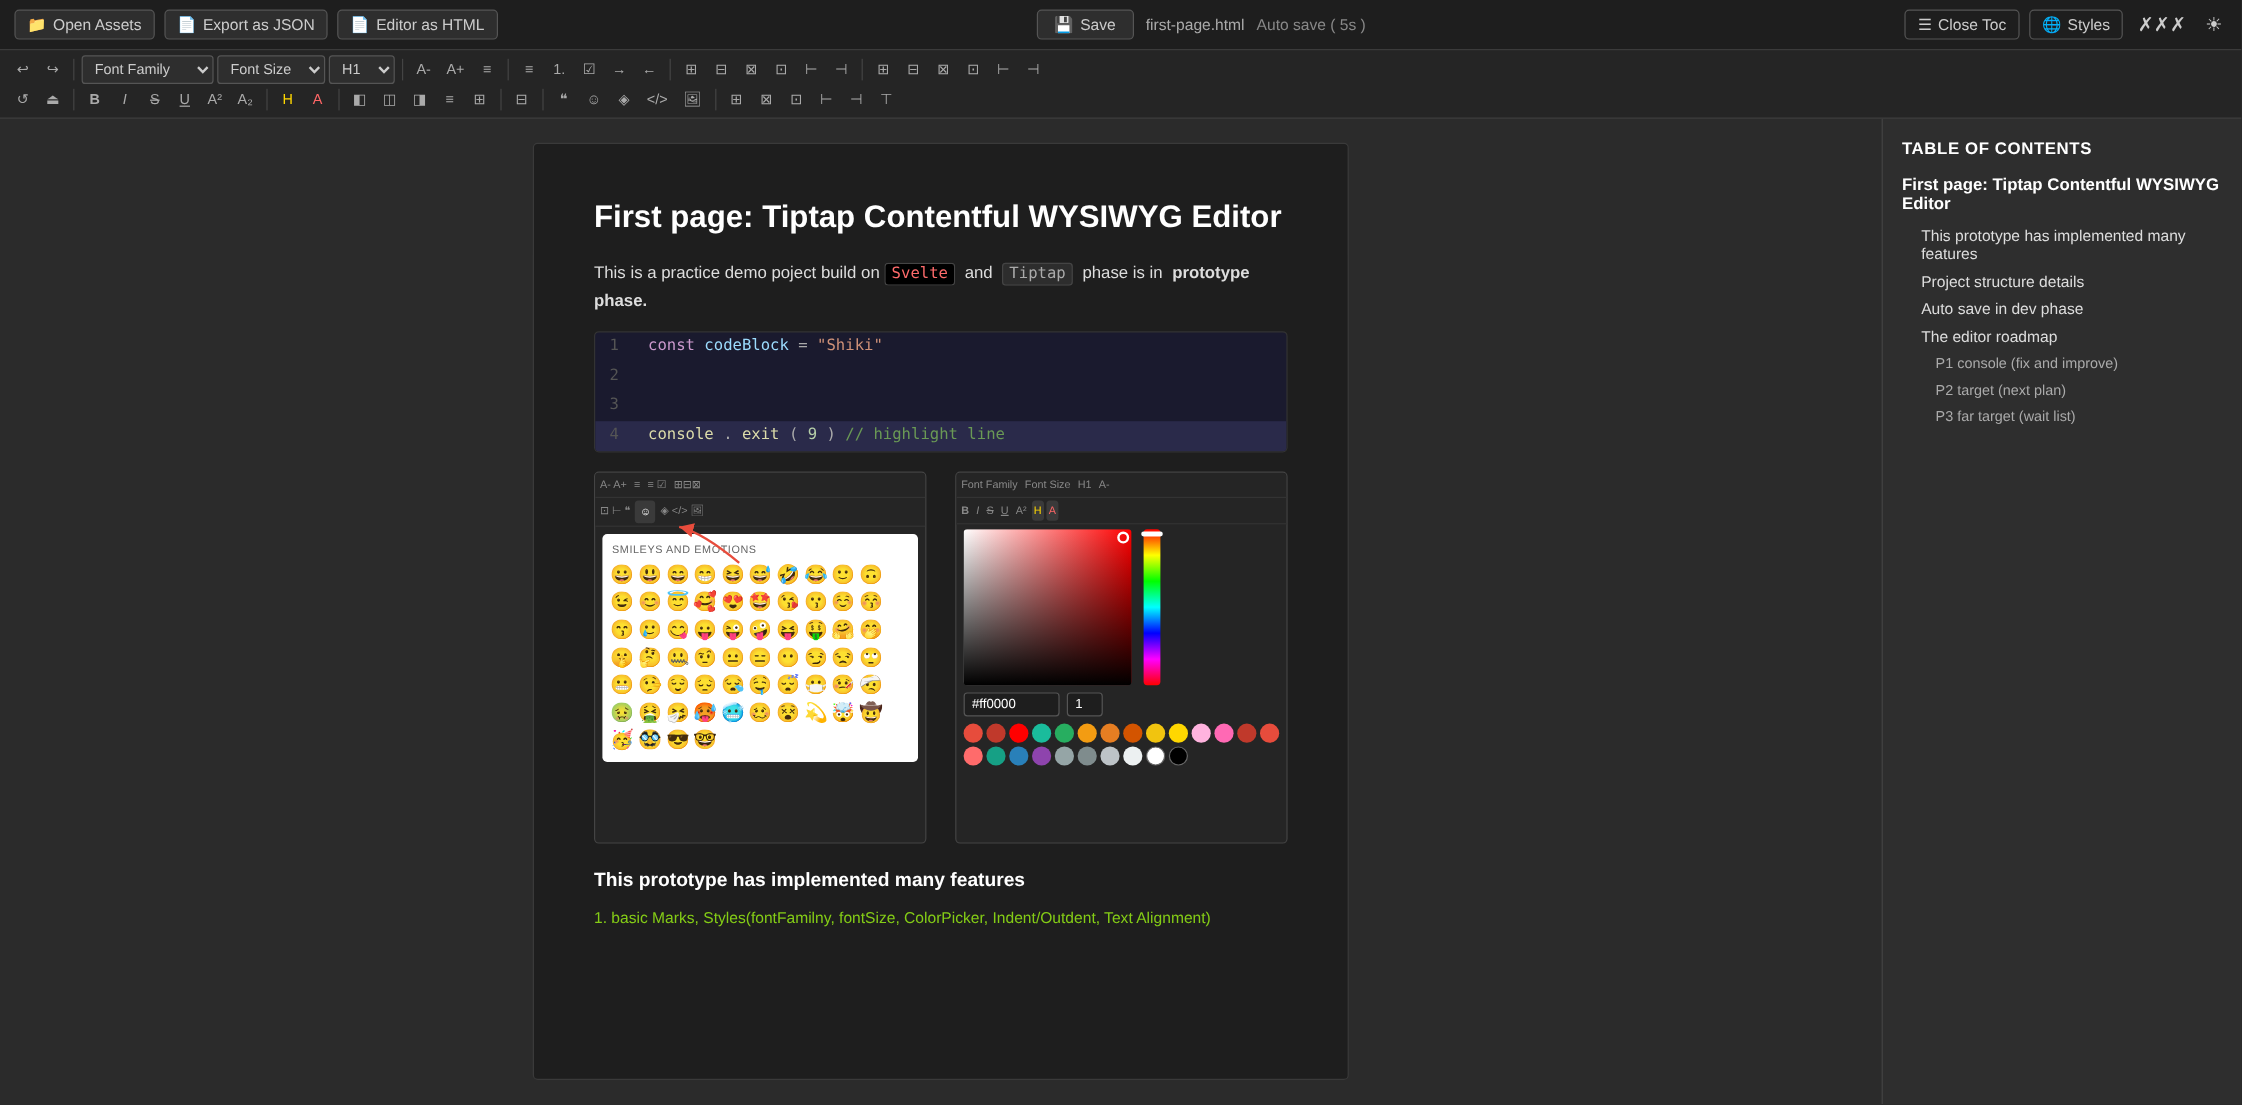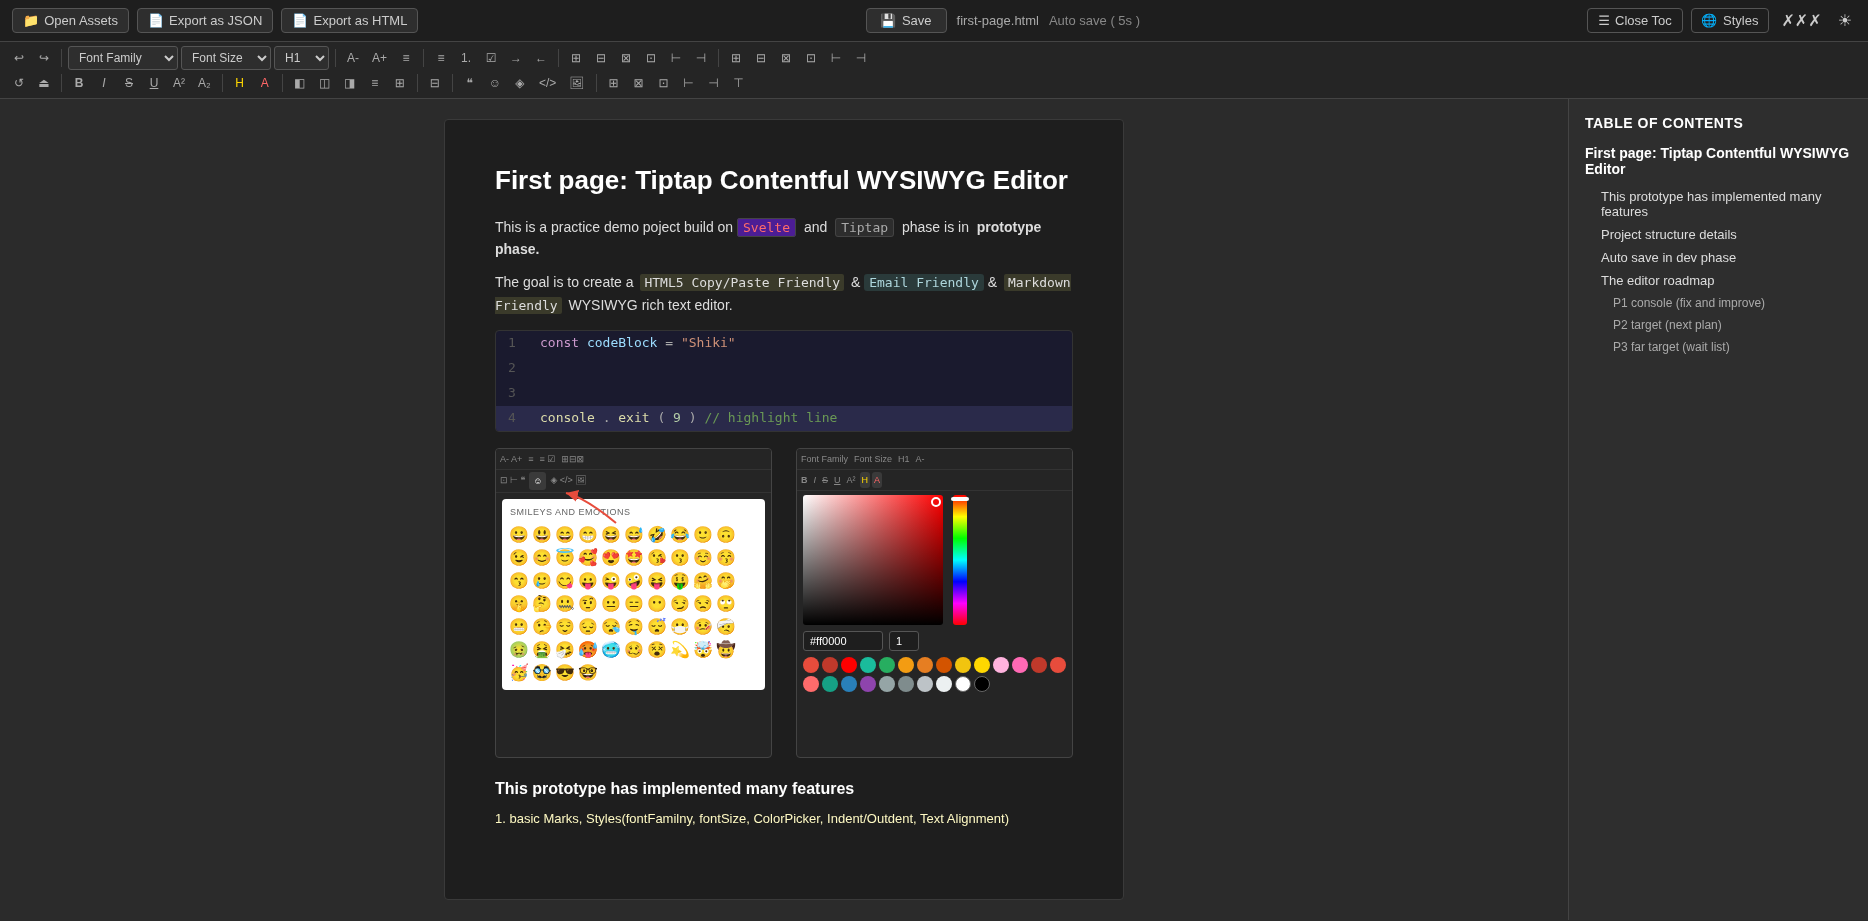--- a/index.html
+++ b/index.html
@@ -69,21 +69,21 @@
       color: #ddd; font-size: 14px; line-height: 1.6;
     }
 
     .editor-h1 { font-size: 26px; font-weight: bold; color: #fff; margin-bottom: 14px; }
     .editor-p { margin-bottom: 10px; }
 
     .code-inline {
       background: #2d2d2d; border: 1px solid #444; border-radius: 3px;
       padding: 1px 5px; font-family: monospace; font-size: 13px; color: #e8e8e8;
     }
-    .code-inline.svelte { color: #ff6b6b; background: #4c1d95; }
+    .code-inline.svelte { color: #ff6b6b; background: #000000; }
     .code-inline.tiptap { color: #aaa; background: #2d2d2d; }
 
     .highlight-bg { background: #3a3a2a; padding: 1px 4px; border-radius: 2px; font-family: monospace; font-size: 13px; }
     .highlight-email { background: #2a3a3a; padding: 1px 5px; border-radius: 3px; font-family: monospace; font-size: 13px; color: #aed6dc; }
     .bold { font-weight: bold; }
 
     
     .code-block {
       background: #1a1a2e; border: 1px solid #333; border-radius: 4px;
       margin: 14px 0; font-family: monospace; font-size: 13px; overflow: hidden;
@@ -131,21 +131,21 @@
       background: #fff; border-radius: 2px;
     }
     .cp-row { display: flex; align-items: center; gap: 6px; margin-top: 6px; }
     .cp-hex { background: #1e1e1e; border: 1px solid #555; color: #fff; font-size: 11px; padding: 3px 6px; border-radius: 3px; width: 80px; }
     .cp-opacity { background: #1e1e1e; border: 1px solid #555; color: #fff; font-size: 11px; padding: 3px 6px; border-radius: 3px; width: 30px; }
     .color-swatches { display: flex; flex-wrap: wrap; gap: 3px; margin-top: 6px; }
     .swatch { width: 16px; height: 16px; border-radius: 50%; cursor: pointer; }
 
     
     .section-heading { font-size: 16px; font-weight: bold; color: #fff; margin: 18px 0 8px; }
-    .section-p { margin-bottom: 24px; color: #fef9c3; font-size: 13px; }
+    .section-p { margin-bottom: 24px; color: #84cc16; font-size: 13px; }
 
     
     .toc-sidebar {
       width: 300px; background: #2e2e2e; border-left: 1px solid #444;
       padding: 16px; overflow-y: auto;
     }
     .toc-title { font-size: 14px; font-weight: bold; color: #fff; margin-bottom: 14px; letter-spacing: 0.5px; text-transform: uppercase; }
     .toc-item { font-size: 13px; color: #ddd; margin-bottom: 8px; cursor: pointer; }
     .toc-item.main { font-weight: bold; color: #fff; font-size: 14px; margin-bottom: 12px; }
     .toc-item.sub { padding-left: 16px; font-size: 13px; }
@@ -191,21 +191,21 @@
     <button class="tb-btn">
       <span>📁</span>
       <span>Open Assets</span>
     </button>
     <button class="tb-btn">
       <span>📄</span>
       <span>Export as JSON</span>
     </button>
     <button class="tb-btn">
       <span>📄</span>
-      <span>Export as HTML</span>
+      <span>Editor as HTML</span>
     </button>
   </div>
   <div class="top-bar-center">
     <button class="save-btn">
       <span>💾</span>
       <span>Save</span>
     </button>
     <span class="filename">first-page.html</span>
     <span class="autosave">Auto save ( 5s )</span>
   </div>
@@ -316,29 +316,20 @@
 
       <p class="editor-p">
         <span>This is a practice demo poject build on</span>
         <span class="code-inline svelte">Svelte</span>
         <span style="margin:0 4px;">and</span>
         <span class="code-inline tiptap">Tiptap</span>
         <span style="margin:0 4px;">phase is in</span>
         <span class="bold">prototype phase.</span>
       </p>
 
-      <p class="editor-p">
-        <span>The goal is to create a</span>
-        <span class="highlight-bg" style="margin:0 3px;">HTML5 Copy/Paste Friendly</span>
-        <span> &amp; </span>
-        <span class="highlight-email">Email Friendly</span>
-        <span> &amp; </span>
-        <span class="highlight-bg" style="margin:0 3px;">Markdown Friendly</span>
-        <span>WYSIWYG rich text editor.</span>
-      </p>
 
       <div class="code-block">
         <div class="code-line">
           <span class="line-num">1</span>
           <span>
             <span class="code-kw">const </span>
             <span class="code-var">codeBlock</span>
             <span style="color:#aaa;"> = </span>
             <span class="code-str">"Shiki"</span>
           </span>

